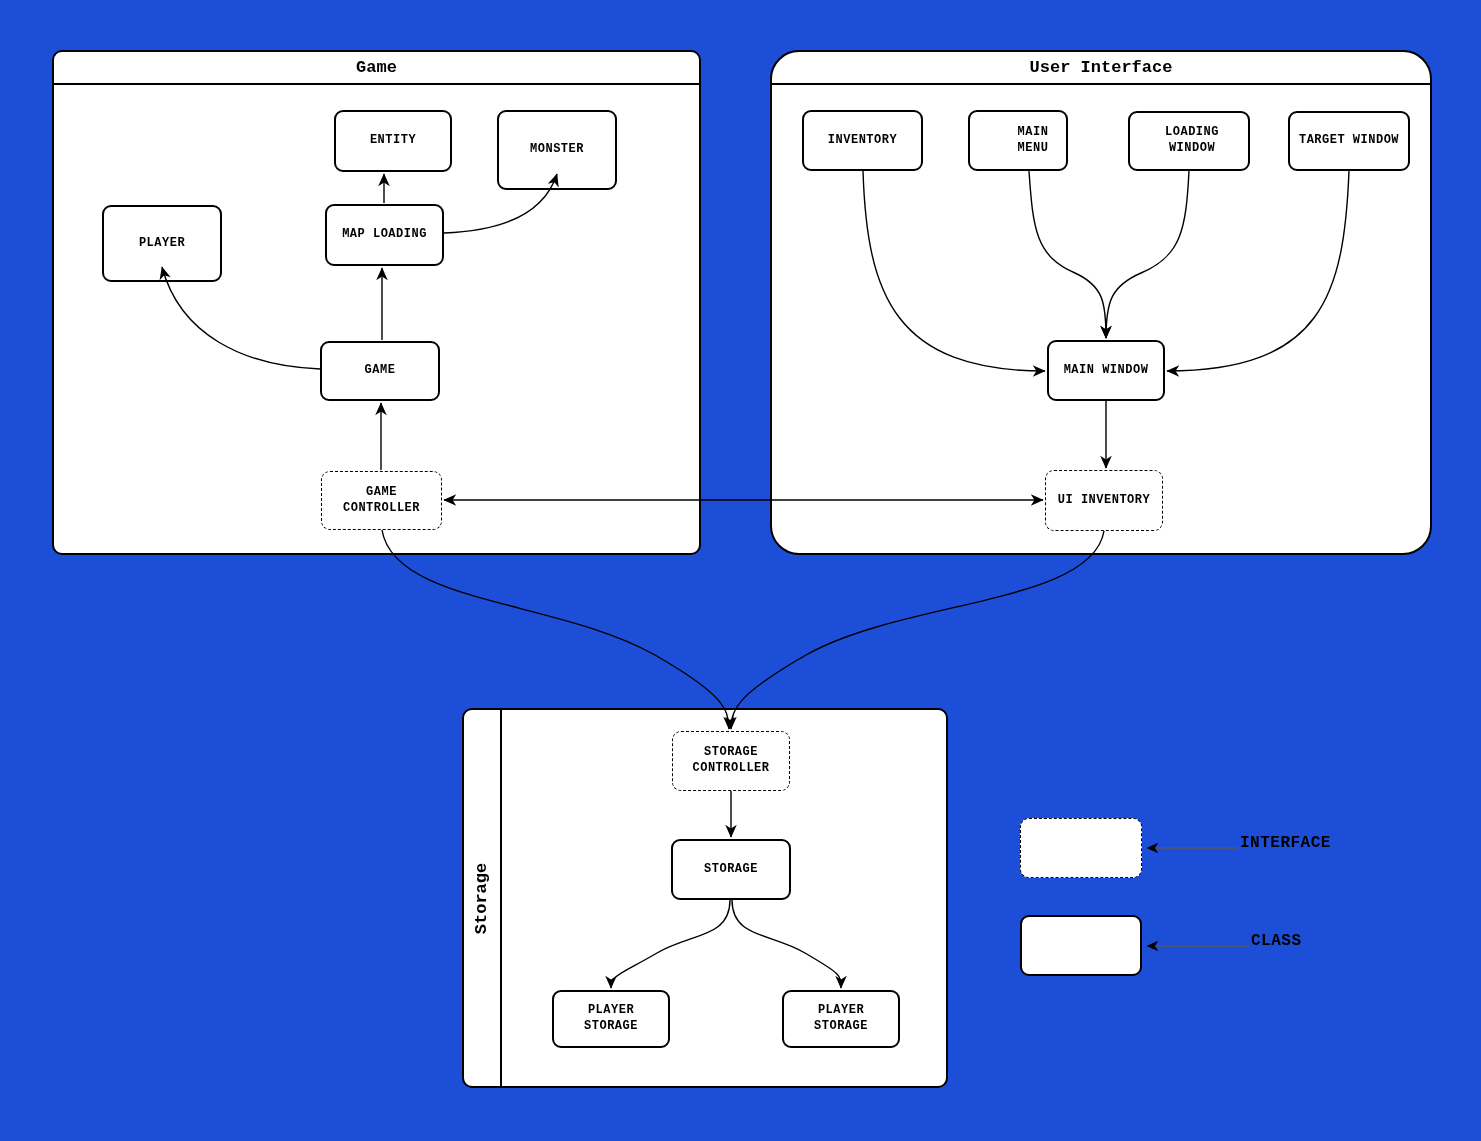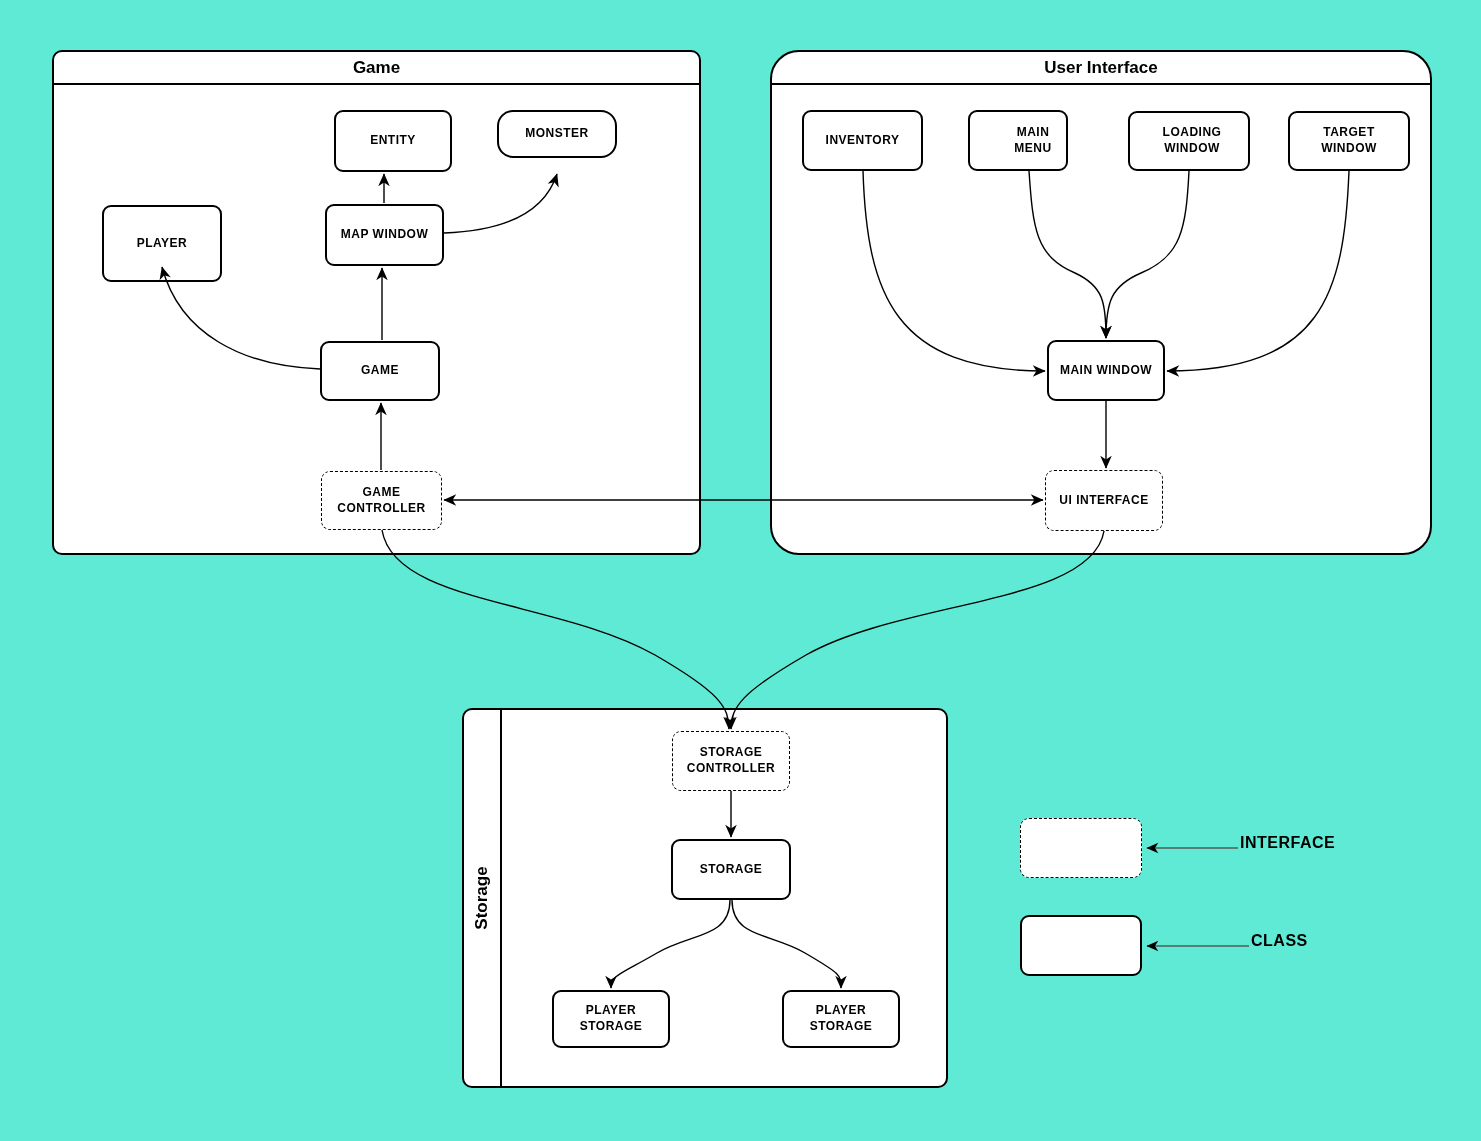--- a/index.html
+++ b/index.html
@@ -1,19 +1,19 @@
 <!DOCTYPE html>
 <html><head>
 <meta charset="utf-8">
 <style>
   html,body { margin:0; padding:0; background:#ffffff; }
   .canvas {
     position:relative; width:1481px; height:1141px;
-    background:#5eead4; color:#000;
-    font-family:Liberation Sans, sans-serif;
+    background:#1d4ed8; color:#000;
+    font-family:Liberation Mono, monospace;
     overflow:hidden;
   }
   .group {
     position:absolute; border:2px solid #000; border-radius:10px;
     background:#ffffff; box-sizing:border-box;
   }
   .group-title {
     position:absolute; top:0; left:0; right:0; height:31px;
     border-bottom:2px solid #000;
     display:flex; align-items:center; justify-content:center;
@@ -60,32 +60,32 @@
     <div class="group-title">User Interface</div>
   </div>
 
   <div class="group" style="left:462px; top:708px; width:486px; height:380px;">
     <div class="vstrip">
       <span class="vtitle">Storage</span>
     </div>
   </div>
 
   <div class="node" style="left:325px; top:110px; width:118px; height:62px;margin-left:9px;">ENTITY</div>
-  <div class="node" style="left:497px; top:110px; width:120px; height:48px;border-radius:16px;">MONSTER</div>
+  <div class="node" style="left:497px; top:110px; width:120px; height:80px;">MONSTER</div>
   <div class="node" style="left:102px; top:205px; width:120px; height:77px;">PLAYER</div>
-  <div class="node" style="left:325px; top:204px; width:119px; height:62px;">MAP WINDOW</div>
+  <div class="node" style="left:325px; top:204px; width:119px; height:62px;">MAP LOADING</div>
   <div class="node" style="left:320px; top:341px; width:120px; height:60px;">GAME</div>
   <div class="node dashed" style="left:321px; top:471px; width:121px; height:59px;">GAME CONTROLLER</div>
 
   <div class="node" style="left:802px; top:110px; width:121px; height:61px;">INVENTORY</div>
   <div class="node" style="left:968px; top:110px; width:100px; height:61px;padding-left:36px;">MAIN MENU</div>
   <div class="node" style="left:1128px; top:111px; width:122px; height:60px;padding-left:12px;">LOADING WINDOW</div>
   <div class="node" style="left:1288px; top:111px; width:122px; height:60px;">TARGET WINDOW</div>
   <div class="node" style="left:1047px; top:340px; width:118px; height:61px;">MAIN WINDOW</div>
-  <div class="node dashed" style="left:1045px; top:470px; width:118px; height:61px;">UI INTERFACE</div>
+  <div class="node dashed" style="left:1045px; top:470px; width:118px; height:61px;">UI INVENTORY</div>
 
   <div class="node dashed" style="left:672px; top:731px; width:118px; height:60px;">STORAGE CONTROLLER</div>
   <div class="node" style="left:671px; top:839px; width:120px; height:61px;">STORAGE</div>
   <div class="node" style="left:552px; top:990px; width:118px; height:58px;">PLAYER STORAGE</div>
   <div class="node" style="left:782px; top:990px; width:118px; height:58px;">PLAYER STORAGE</div>
 
   <div class="node dashed" style="left:1020px; top:818px; width:122px; height:60px;"></div>
   <div class="node" style="left:1020px; top:915px; width:122px; height:61px;"></div>
   <div class="legend-label" style="left:1240px; top:834px;">INTERFACE</div>
   <div class="legend-label" style="left:1251px; top:932px;">CLASS</div>

